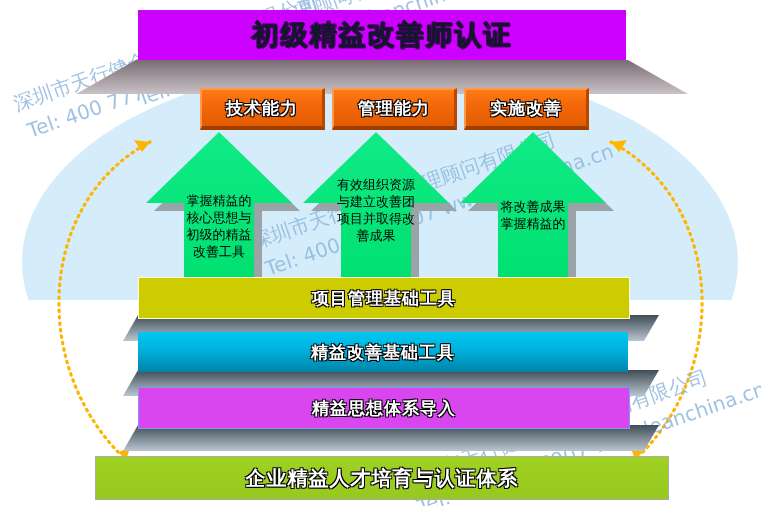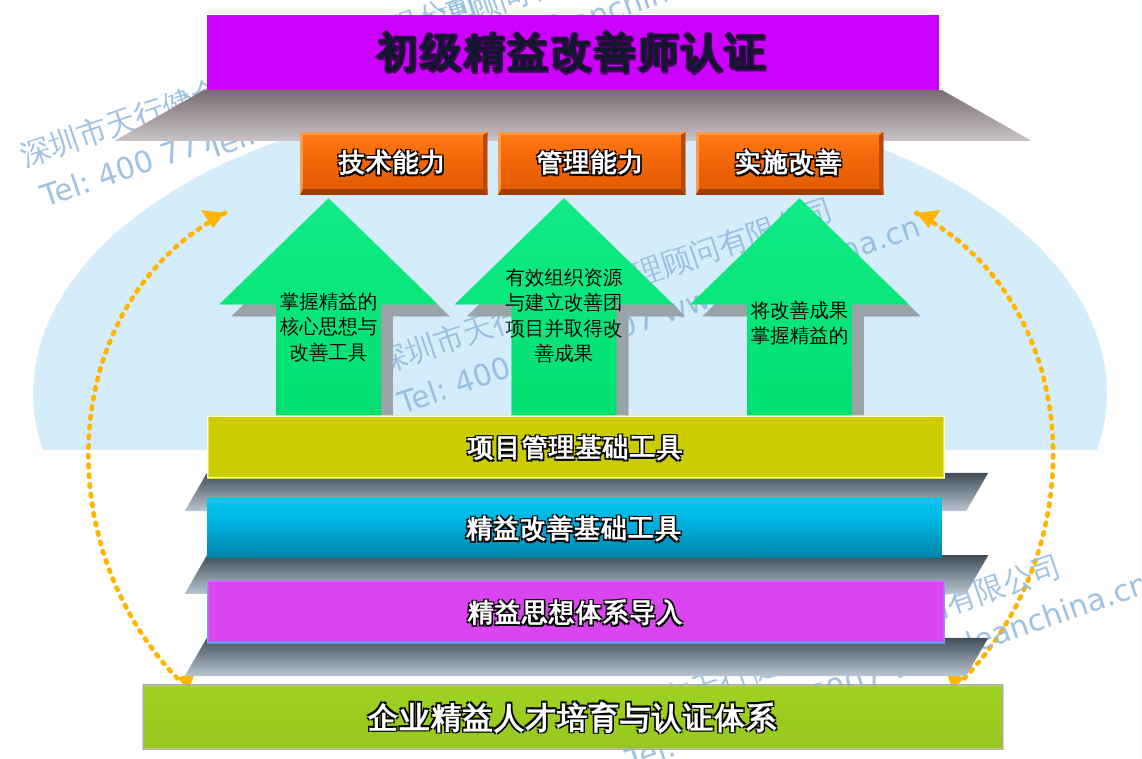--- a/index.html
+++ b/index.html
@@ -163,20 +163,21 @@
       <span>实施改善</span>
     </div>
   </div>
 
   <div class="arrow" id="arrow1">
     <div class="shadow"></div>
     <div class="body"></div>
     <div class="label">
       <div>掌握精益的</div>
       <div>核心思想与</div>
+      <div>初级的精益</div>
       <div>改善工具</div>
     </div>
   </div>
 
   <div class="arrow" id="arrow2">
     <div class="shadow"></div>
     <div class="body"></div>
     <div class="label">
       <div>有效组织资源</div>
       <div>与建立改善团</div>

